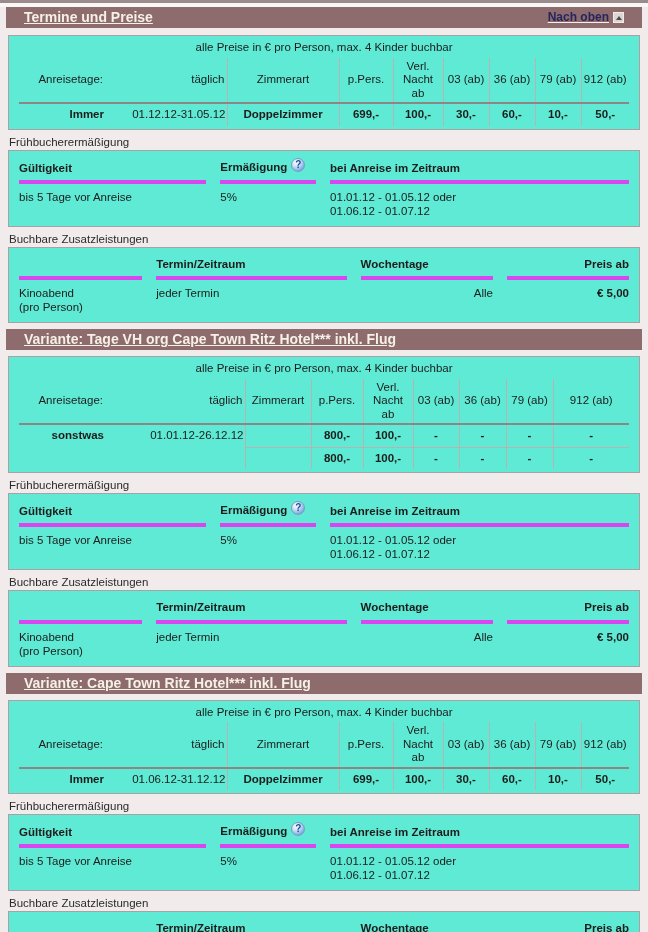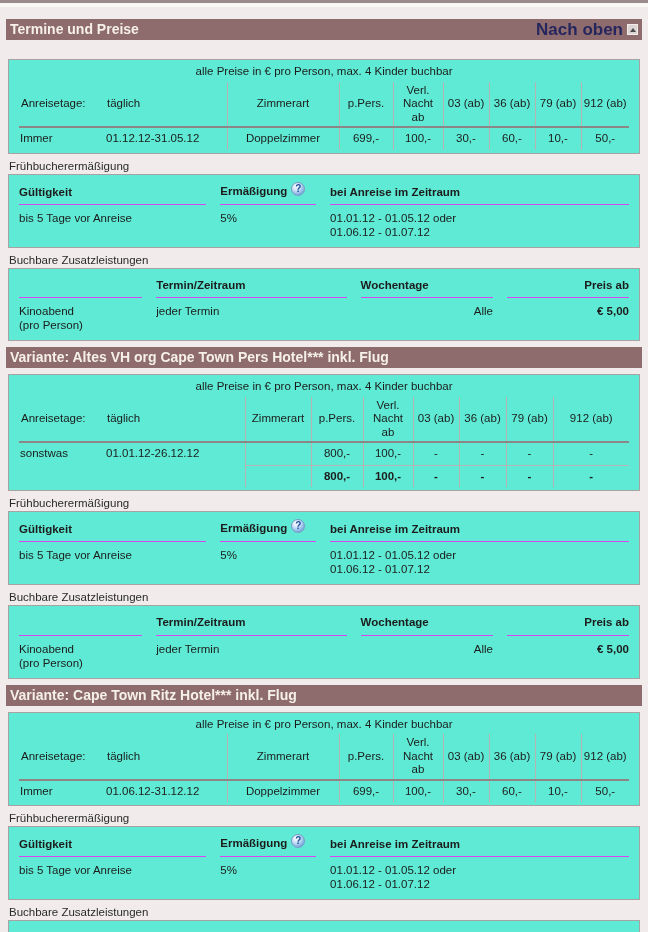--- a/index.html
+++ b/index.html
@@ -7,55 +7,55 @@
   body {
     width:648px; height:932px; overflow:hidden;
     background:#f1ebeb;
     font-family:"Liberation Sans", sans-serif;
     font-size:11.5px; color:#1c1c1c;
   }
   .top-line { height:3px; background:#9c8b8d; }
   .top-strip { height:4px; background:#faf7f7; }
 
   .bar {
-    margin:12px 6px; background:#8e6b6d; color:#f6f1e7;
+    margin:0 6px; background:#8e6b6d; color:#f6f1e7;
     font-weight:bold; font-size:14px; line-height:17px;
-    padding:2px 4px; display:flex; justify-content:space-between; align-items:center;
+    padding:2px 18px; display:flex; justify-content:space-between; align-items:center;text-decoration:underline;
   }
   .bar.variant { margin-top:6px; margin-bottom:6px; }
   .link {
-    color:#26265e; font-weight:bold; font-size:17px; text-decoration:none;
+    color:#26265e; font-weight:bold; font-size:12px; text-decoration:none;
     display:inline-flex; align-items:center; gap:4px; cursor:pointer;
   }
   .up-icon {
     width:11px; height:11px; background:#ddd5d5; border:1px solid #f3ece4;
     display:inline-flex; align-items:center; justify-content:center;
   }
   .up-icon::after { content:""; border-left:3px solid transparent; border-right:3px solid transparent; border-bottom:4px solid #4a4a4a; }
 
   .box { margin:0 8px; border:1px solid #a8a2a2; background:#5eead4; padding:3px 10px; }
   .box.pad { padding:6px 10px; }
 
   .sec-label { margin:6px 0 2px 9px; color:#2a2a2a; }
 
   
   table.pt { width:100%; border-collapse:collapse; table-layout:fixed; }
   table.pt td { padding:2px; text-align:center; vertical-align:middle; line-height:1.18; white-space:pre-line; overflow:hidden; }
   table.pt tr.cap td { padding:2px 0 3px; }
-  table.pt td.left { text-align:left; }
+  table.pt td.left { text-align:right; }
   table.pt td.sep { border-left:1px solid #b9b2b2; }
-  table.pt tr.drow td { border-top:2px solid #8c8686; font-weight:normal; padding:4px 1px; }
+  table.pt tr.drow td { border-top:2px solid #8c8686; font-weight:bold; padding:4px 1px; }
   table.pt tr.drow td.nrm { font-weight:normal; }
   table.pt tr.drow td.rs { vertical-align:top; }
   table.pt tr.drow2 td { border-top:1px solid #b9b2b2; font-weight:bold; padding:4px 1px; }
 
   
   table.ft { width:100%; border-collapse:collapse; table-layout:fixed; }
   table.ft td { vertical-align:bottom; text-align:left; padding:0; line-height:1.22; }
-  .hd { display:block; border-bottom:1px solid #d946ef; padding:3px 0 5px; margin-right:14px; font-weight:bold; min-height:9px; }
+  .hd { display:block; border-bottom:4px solid #d946ef; padding:3px 0 5px; margin-right:14px; font-weight:bold; min-height:9px; }
   .hd.last { margin-right:0; }
   .hd.right { text-align:right; }
   table.ft tr.data td { padding:6px 0 2px; vertical-align:top; white-space:pre-line; }
   table.ft tr.data td.right { text-align:right; padding-right:0; }
   table.ft tr.data td.bold { font-weight:bold; }
   table.ft tr.data td.right.gap { padding-right:14px; }
 
   .help-icon {
     width:14px; height:14px; border-radius:50%;
     background: radial-gradient(circle at 35% 28%, #ffffff 0%, #cfe2f6 35%, #8db8e6 65%, #5585c4 100%);
@@ -183,21 +183,21 @@
 (pro Person)</td>
         <td>jeder Termin</td>
         <td class="right gap">Alle</td>
         <td class="right bold">€ 5,00</td>
       </tr>
     </tbody>
   </table>
 </div>
 
 <div class="bar variant">
-  <span>Variante: Altes VH org Cape Town Pers Hotel*** inkl. Flug</span>
+  <span>Variante: Tage VH org Cape Town Ritz Hotel*** inkl. Flug</span>
 </div>
 <div class="box">
   <table class="pt">
     <colgroup>
         <col style="width:86px">
         <col style="width:140px">
         <col style="width:66px">
         <col style="width:52px">
         <col style="width:50px">
         <col style="width:46px">

